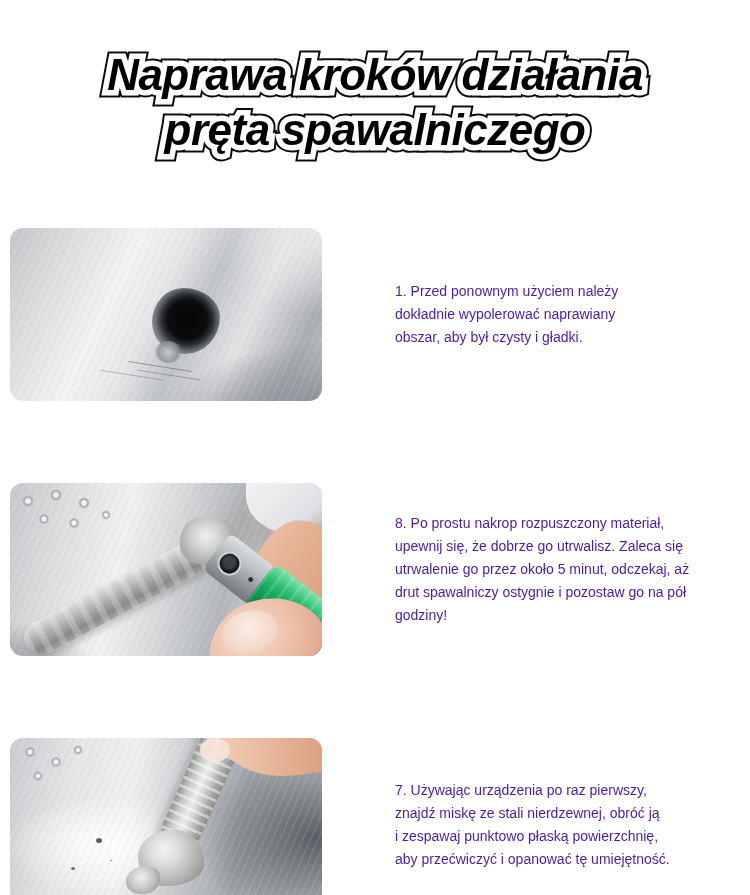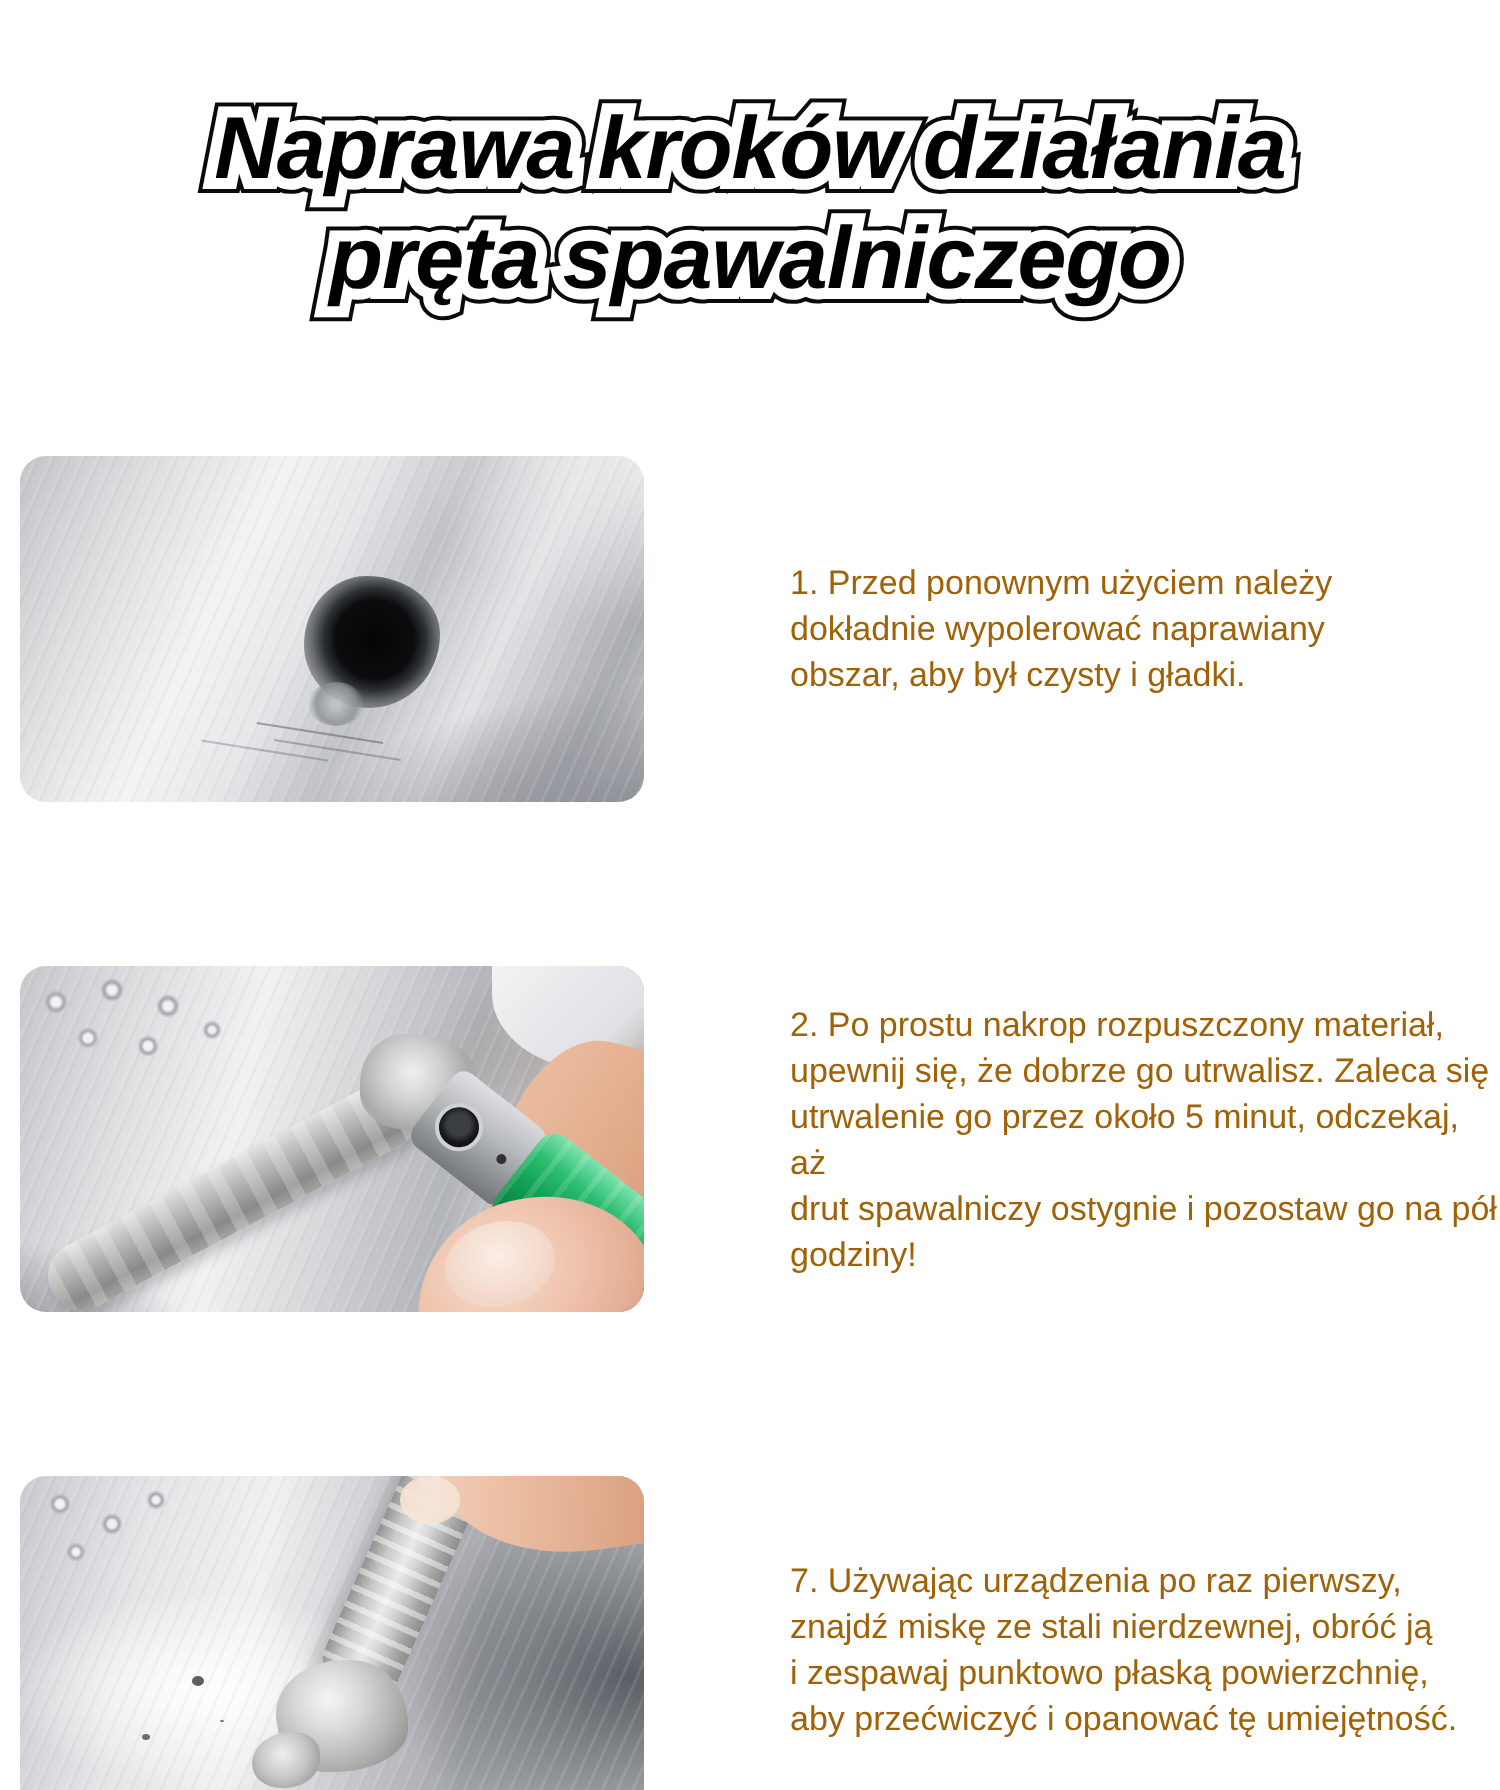--- a/index.html
+++ b/index.html
@@ -29,21 +29,21 @@
     flex:0 0 auto;width:312px;height:173px;margin-left:10px;
     border-radius:13px;position:relative;overflow:hidden;
   }
   .photo::before{ 
     content:"";position:absolute;inset:0;
     background:repeating-linear-gradient(114deg,
       rgba(255,255,255,.20) 0 1px, rgba(110,113,118,.10) 2px 3px, transparent 3px 7px);
     opacity:.55;pointer-events:none;
   }
   .step-text{
-    margin:0 0 0 33px;font-size:17px;line-height:23px;color:#a16207;
+    margin:0 0 0 33px;font-size:14px;line-height:23px;color:#4c1d95;
     white-space:pre-line;font-family:"Liberation Sans",sans-serif;
   }
 
   
   .photo1{
     background:
       radial-gradient(150% 120% at 112% 122%, #6f7278 0%, #909399 22%, rgba(160,163,168,0) 48%),
       radial-gradient(90% 120% at 100% 0%, #eaebec 0%, rgba(233,234,235,0) 40%),
       linear-gradient(116deg,#c3c5c8 0%,#dadbdd 15%,#f2f3f4 34%,#e6e7e9 46%,#bfc2c6 58%,#e2e3e5 72%,#a9acb1 88%,#c5c7ca 100%);
   }
@@ -236,21 +236,21 @@
         <div class="p2-lighter">
           <div class="p2-cap">
             <div class="p2-nozzle"></div>
             <div class="p2-caphole"></div>
           </div>
           <div class="p2-body"></div>
         </div>
         <div class="p2-thumb"></div>
         <div class="p2-nail"></div>
       </figure>
-      <p class="step-text">2. Po prostu nakrop rozpuszczony materiał,
+      <p class="step-text">8. Po prostu nakrop rozpuszczony materiał,
 upewnij się, że dobrze go utrwalisz. Zaleca się
 utrwalenie go przez około 5 minut, odczekaj, aż
 drut spawalniczy ostygnie i pozostaw go na pół
 godziny!</p>
     </section>
 
     <section class="step-row">
       <figure class="photo photo3">
         <div class="p3-dimples"></div>
         <div class="p3-specks"></div>

